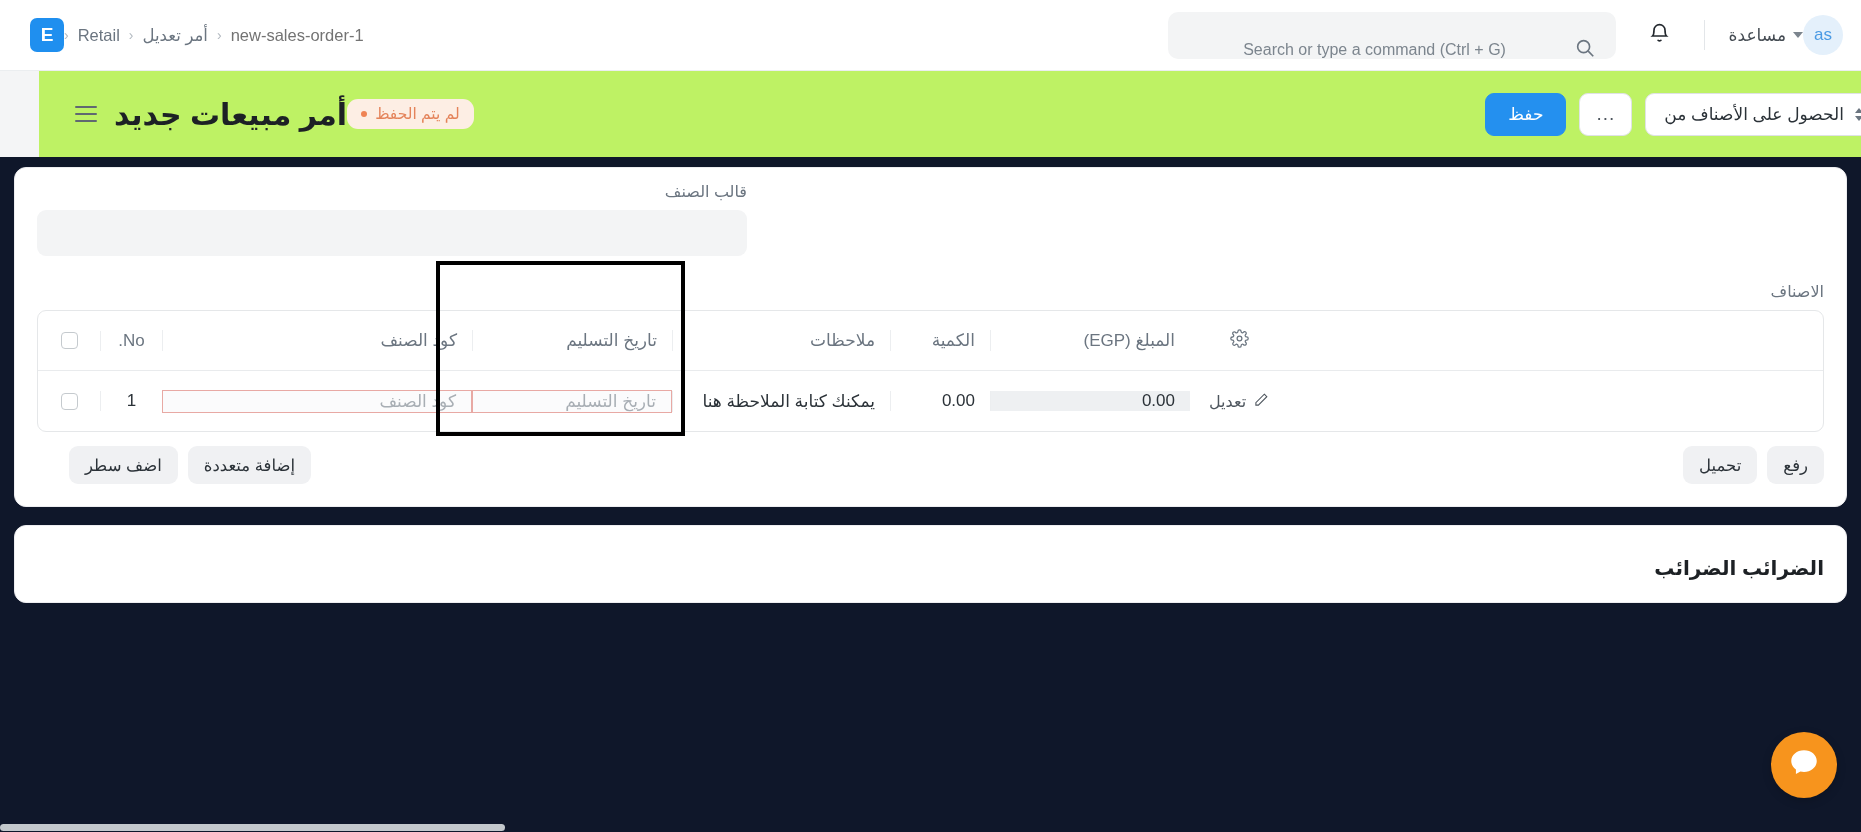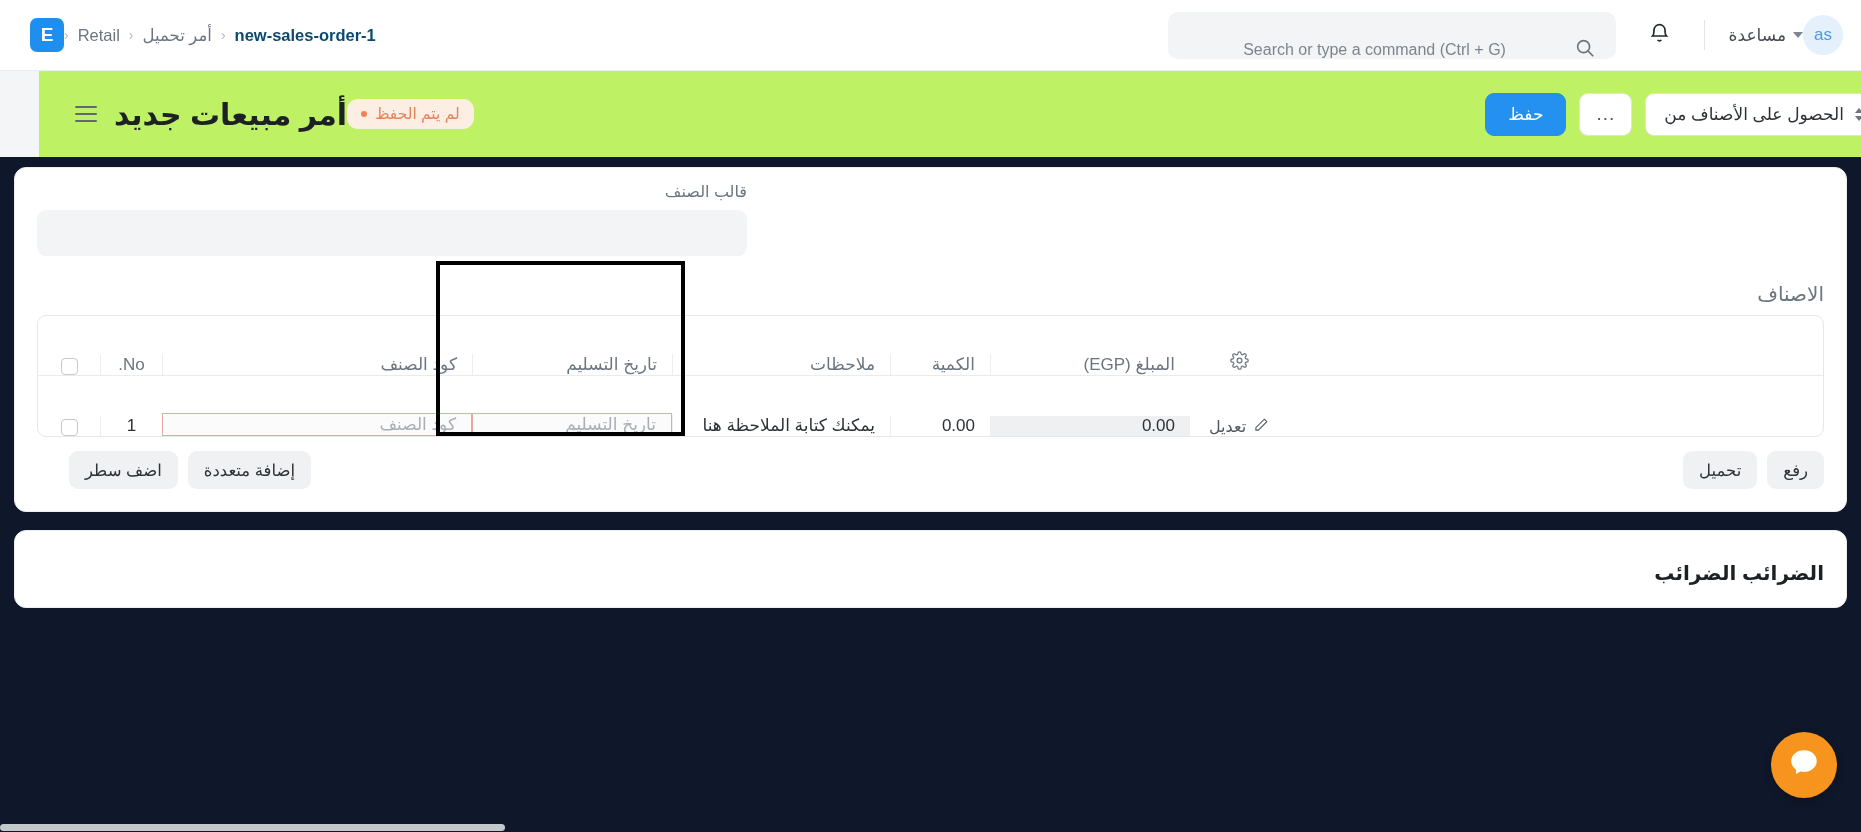--- a/index.html
+++ b/index.html
@@ -30,21 +30,21 @@
     color: #fff; font-weight: 700; font-size: 19px;
     flex: none;
     margin-left: 12px;
   }
   .breadcrumbs {
     display: flex; flex-direction: row-reverse; align-items: center;
     gap: 9px; font-size: 16.5px; color: #6b7580;
     white-space: nowrap;
   }
   .breadcrumbs .crumb { color: #6b7580; }
-  .breadcrumbs .crumb.active { color: #0c4a6e; font-weight: bold; }
+  .breadcrumbs .crumb.active { color: #737373; }
   .breadcrumbs .sep { color: #b2b9c0; font-size: 14px; }
 
   .nav-spacer { flex: 1 1 auto; }
 
   .nav-left {
     display: flex; flex-direction: row-reverse; align-items: center;
     gap: 0px;
   }
   .search-box {
     width: 448px; height: 47px;
@@ -135,28 +135,28 @@
   }
   .field-input {
     background: #f3f4f5; border-radius: 9px;
     height: 46px; border: 1px solid transparent;
   }
 
   .row2 { display: flex; flex-direction: row-reverse; gap: 26px; }
   .col-half { width: 710px; }
 
   
-  .grid-label { font-size: 20px; color: #6b7580; margin: 26px 0 9px 0; text-align: right; }
+  .grid-label { font-size: 16px; color: #6b7580; margin: 26px 0 9px 0; text-align: right; }
   .grid {
     border: 1px solid #e5e7e9; border-radius: 9px;
     overflow: hidden; background: #fff;
   }
   .grid-row {
     display: flex; flex-direction: row-reverse;
-    align-items: flex-end;
+    align-items: center;
     min-height: 60px;
   }
   .grid-row.head { border-bottom: 1px solid #e9ebed; }
   .gcell {
     display: flex; align-items: center;
     font-size: 17px; color: #6b7580;
     padding: 0 15px;
     border-left: 1px solid #eceef0;
   }
   .grid-row.head .gcell { color: #6b7580; }
@@ -246,21 +246,21 @@
 
 <div class="navbar">
   <div class="brand-logo">
     <span>E</span>
   </div>
 
   <div class="breadcrumbs">
     <span class="sep">‹</span>
     <span class="crumb">Retail</span>
     <span class="sep">‹</span>
-    <span class="crumb">أمر تحميل</span>
+    <span class="crumb">أمر تعديل</span>
     <span class="sep">‹</span>
     <span class="crumb active">new-sales-order-1</span>
   </div>
 
   <div class="nav-spacer"></div>
 
   <div class="nav-left">
     <div class="search-box">
       <span class="search-icon">
         <svg width="22" height="22" viewBox="0 0 24 24" fill="none" stroke="#6b7580" stroke-width="1.8">

